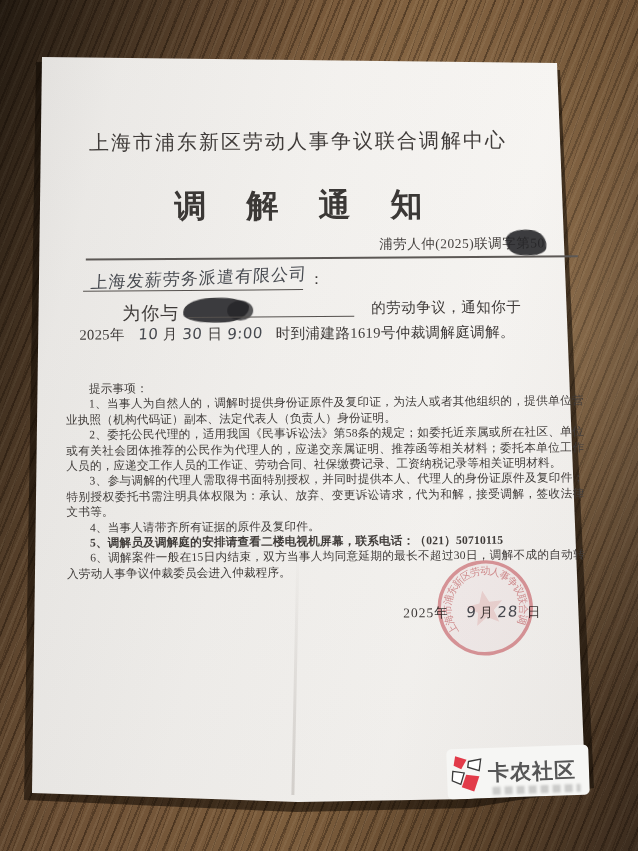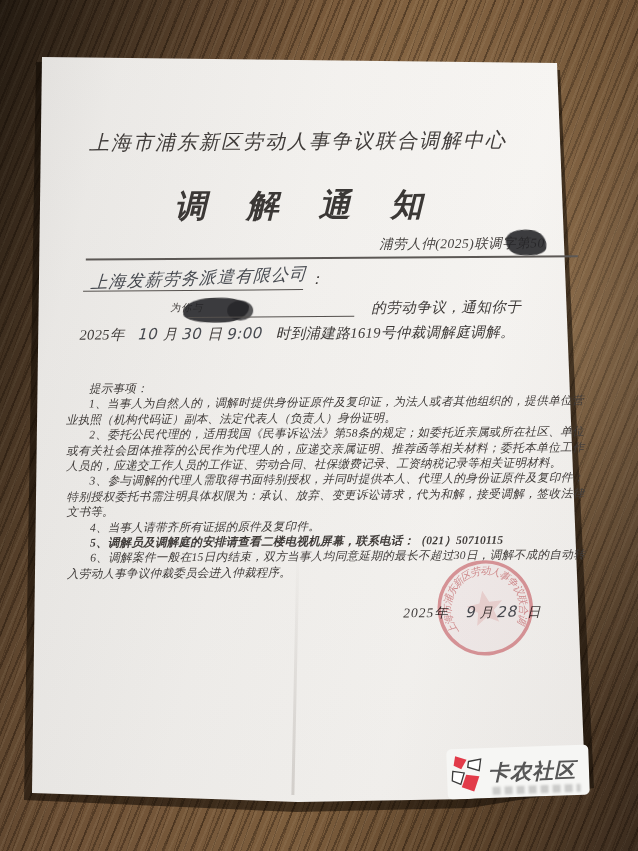--- a/index.html
+++ b/index.html
@@ -1,19 +1,18 @@
 <!DOCTYPE html>
 <html><head>
 <meta charset="utf-8">
 <style>
   html,body{margin:0;padding:0;background:#2b2119;}
   .scene{
     position:relative;width:638px;height:851px;overflow:hidden;
     font-family:"Liberation Serif", serif;
-    font-style:italic;
   }
   
   .desk{
     position:absolute;inset:0;
     background:
       radial-gradient(120% 85% at 88% 40%, rgba(255,219,170,0.20), rgba(0,0,0,0) 55%),
       linear-gradient(115deg, rgba(0,0,0,0.55), rgba(0,0,0,0.08) 32%, rgba(0,0,0,0.12) 68%, rgba(0,0,0,0.38)),
       repeating-linear-gradient(113deg, rgba(32,18,7,0.34) 0 2px, rgba(0,0,0,0) 2px 6px, rgba(255,236,200,0.07) 6px 8px, rgba(0,0,0,0) 8px 13px),
       repeating-linear-gradient(109deg, rgba(55,34,16,0.30) 0 1px, rgba(0,0,0,0) 1px 9px),
       linear-gradient(100deg, #4e3a26 0%, #7a5a3c 28%, #8d6a45 55%, #7c5b3a 78%, #5f4630 100%);
@@ -51,21 +50,21 @@
     font-size:13.5px;letter-spacing:0.5px;color:#45413f;
   }
   .rule-long{position:absolute;left:87px;top:257px;width:492px;height:1.6px;background:#5c5855;}
   .hw{
     font-family:"DejaVu Sans", sans-serif;color:#474a50;
     display:inline-block;transform:skewX(-6deg) rotate(-2deg);
   }
   .company-hw{position:absolute;left:92px;top:266px;font-size:17px;letter-spacing:1px;}
   .company-line{position:absolute;left:84px;top:289px;width:220px;height:1.4px;background:#55514e;}
   .company-colon{position:absolute;left:310px;top:270px;font-size:15px;}
-  .p1-prefix{position:absolute;left:123px;top:300px;font-size:10px;letter-spacing:1px;margin-left:48px;}
+  .p1-prefix{position:absolute;left:123px;top:300px;font-size:18px;letter-spacing:1px;}
   .p1-line{position:absolute;left:189px;top:316px;width:166px;height:1.3px;background:#55514e;}
   .p1-suffix{position:absolute;left:372px;top:299px;font-size:14.5px;letter-spacing:0.5px;}
   .p2{position:absolute;left:80px;top:324px;font-size:14.5px;white-space:nowrap;letter-spacing:0.4px;}
   .p2 .hw{font-size:15px;margin:0 5px;}
   .p2 .gap{display:inline-block;width:8px;}
   
   .blob{position:absolute;background:#232326;opacity:0.88;filter:blur(0.5px);}
   .blob-docno{left:507px;top:231px;width:41px;height:26px;border-radius:58% 42% 62% 38% / 48% 62% 38% 55%;transform:rotate(7deg);}
   .blob-name{left:184px;top:297px;width:66px;height:25px;border-radius:45% 55% 40% 60% / 55% 45% 60% 40%;transform:rotate(-2deg);}
   .blob-name2{left:228px;top:300px;width:26px;height:20px;border-radius:50%;opacity:0.75;}

